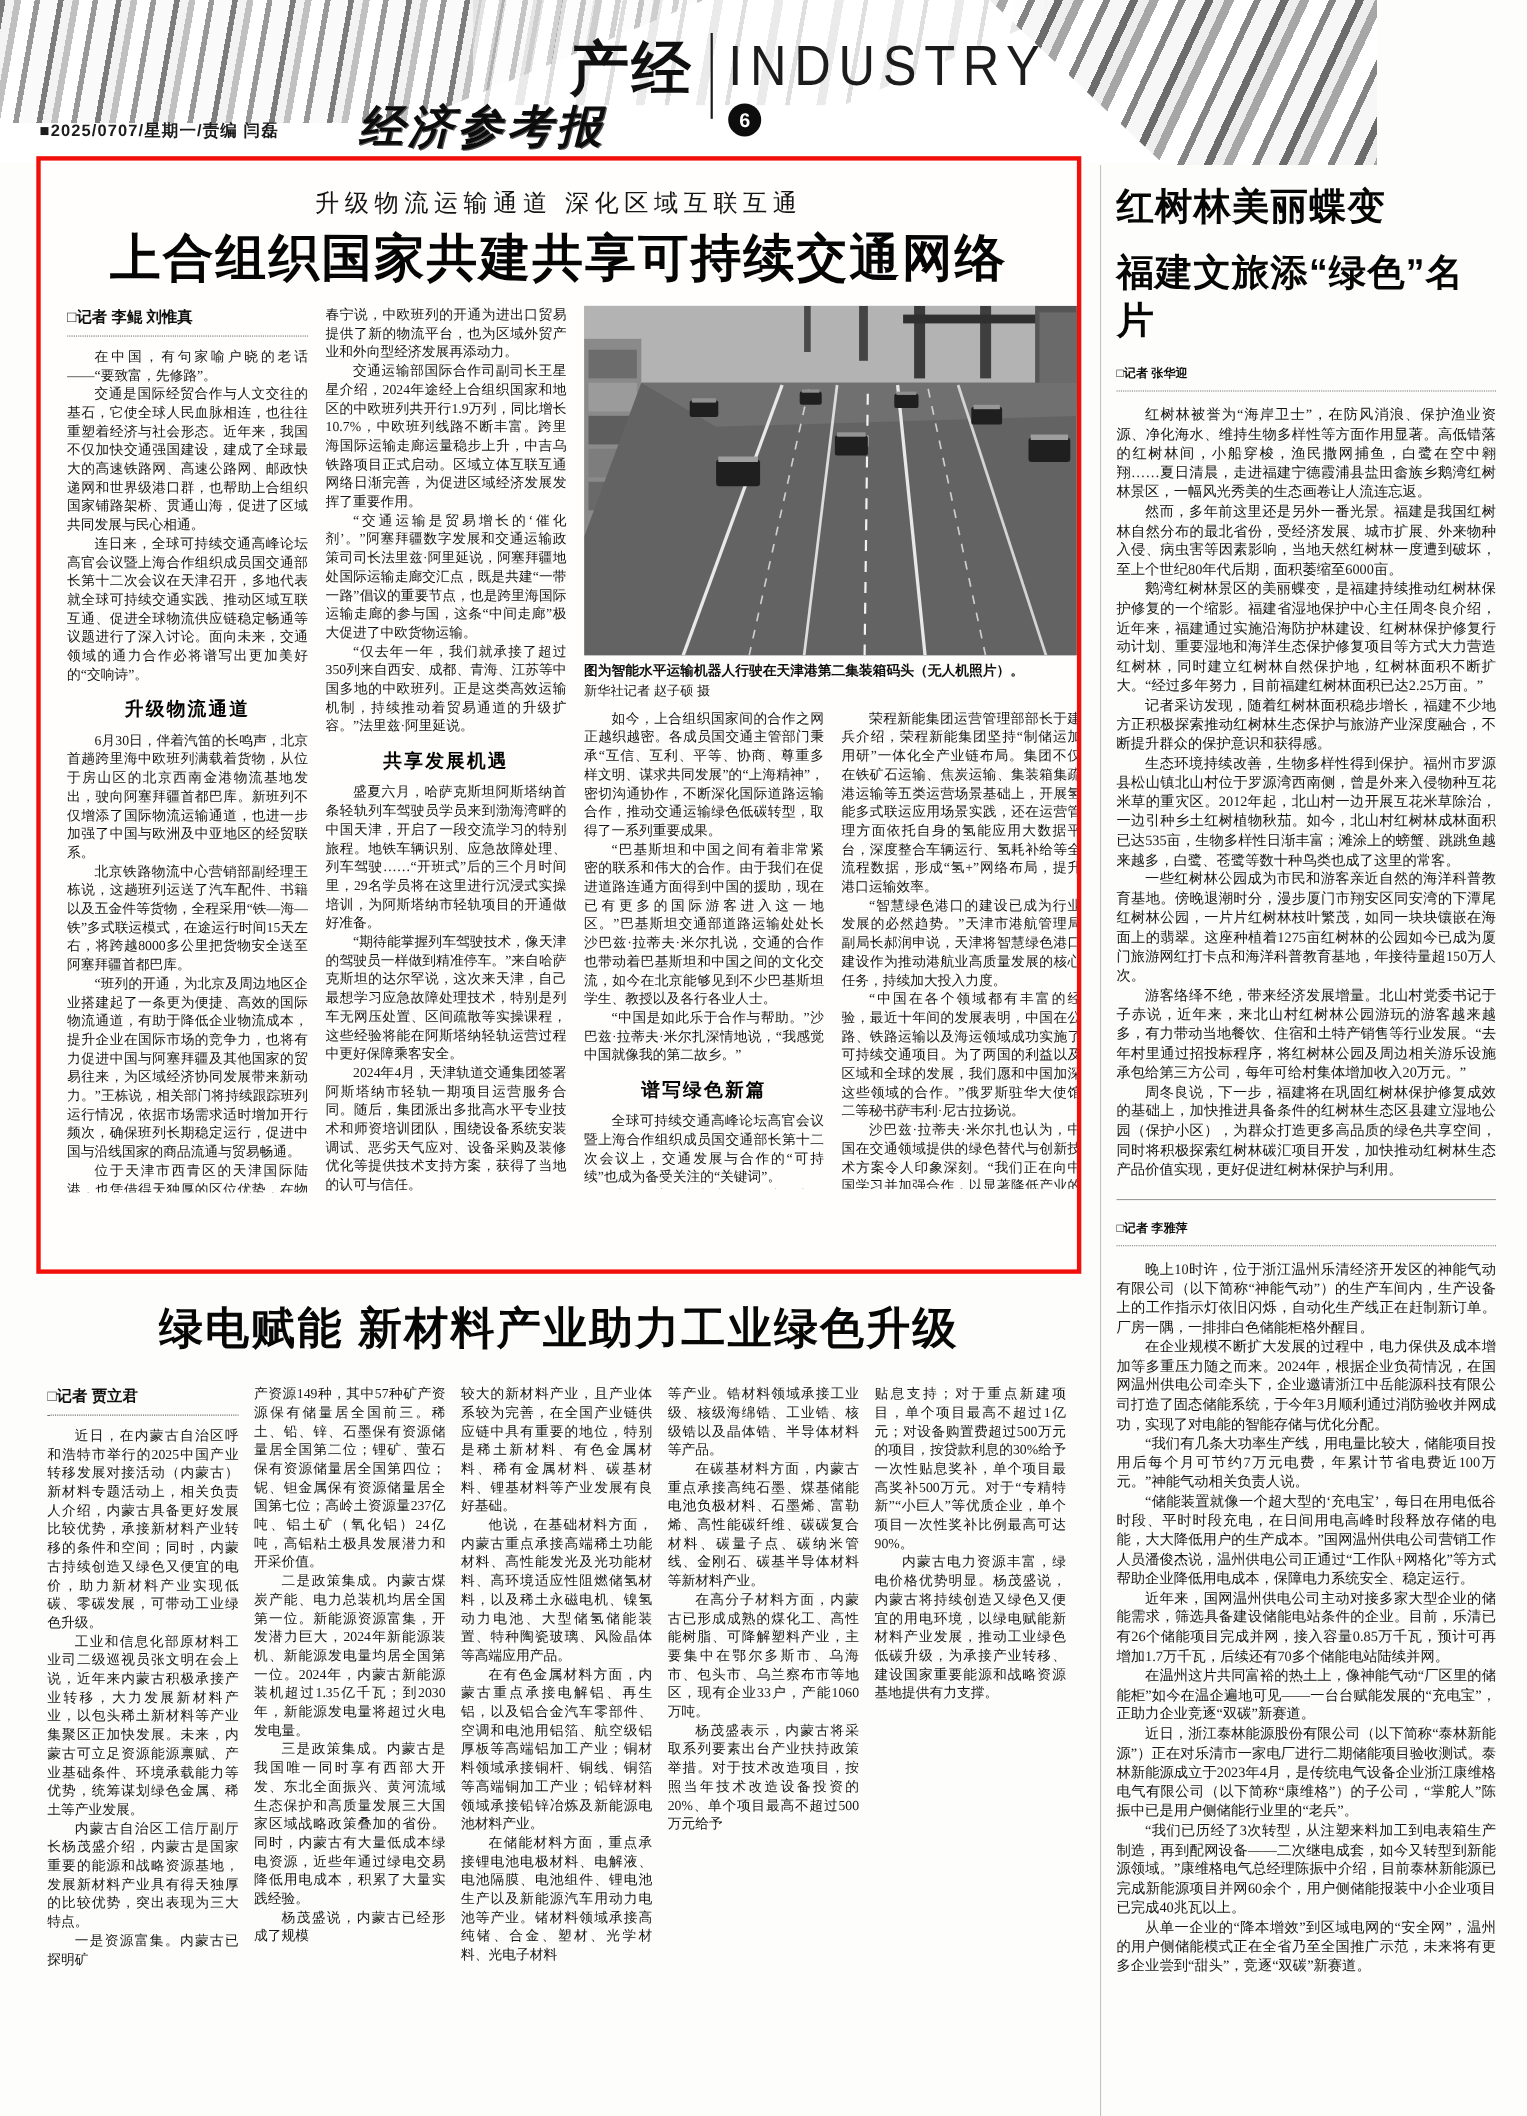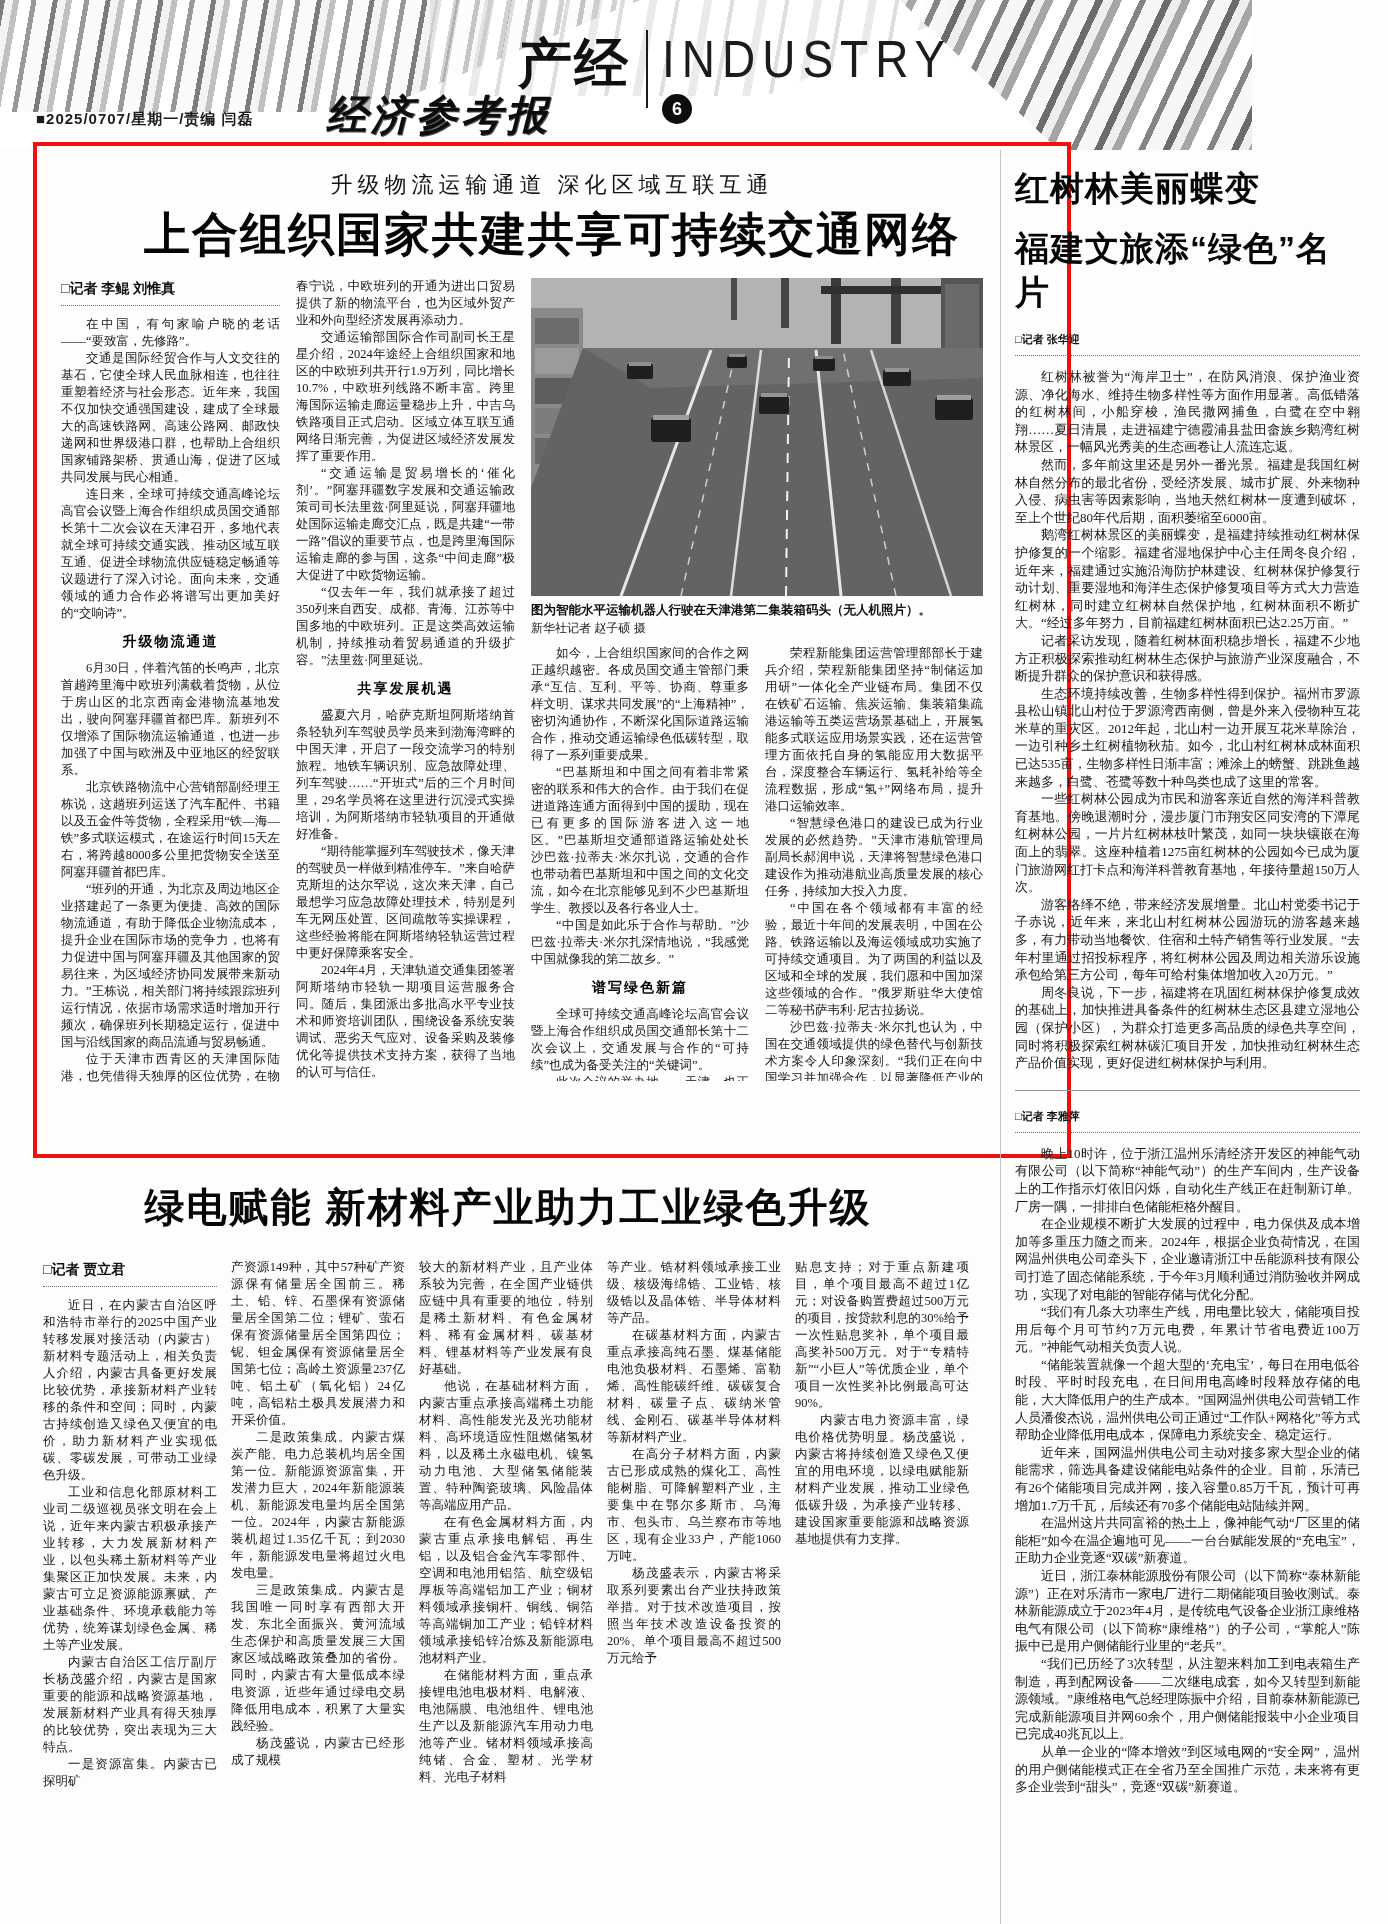--- a/index.html
+++ b/index.html
@@ -33,36 +33,36 @@
   .section-cn{font-family:"Liberation Sans","DejaVu Sans",sans-serif;font-weight:900;font-size:54px;line-height:66px;letter-spacing:2px;color:#101010;}
   .section-divider{width:2px;height:78px;background:#1a1a1a;margin:0 14px 0 16px;}
   .section-en-wrap{display:flex;flex-direction:column;}
   .section-en{font-family:"Liberation Sans","DejaVu Sans",sans-serif;font-weight:300;font-size:46px;line-height:52px;letter-spacing:7px;color:#1c1c1c;transform:scaleY(1.12);transform-origin:top left;}
   .page-badge{margin-top:12px;width:30px;height:30px;border-radius:50%;background:#0d0d0d;color:#fff;
     font-family:"Liberation Sans","DejaVu Sans",sans-serif;font-weight:700;font-size:18px;
     display:flex;align-items:center;justify-content:center;}
   .dateline{position:absolute;left:36px;top:110px;font-family:"Liberation Sans","DejaVu Sans",sans-serif;font-weight:700;font-size:15px;color:#1b1b1b;letter-spacing:1px;}
   .masthead{position:absolute;left:326px;top:88px;font-size:41px;font-weight:900;font-style:italic;letter-spacing:4px;color:#0c0c0c;text-shadow:1px 1px 0 #555;}
   
-  .red-box{position:absolute;left:33px;top:142px;width:1038px;height:1016px;border:4px solid #f2100c;background:#fffefd;box-sizing:border-box;overflow:hidden;}
+  .red-box{position:absolute;left:33px;top:142px;width:950px;height:1016px;border:4px solid #f2100c;background:#fffefd;box-sizing:border-box;overflow:hidden;}
   .kicker{margin-top:24px;text-align:center;font-family:"Liberation Sans","DejaVu Sans",sans-serif;font-size:22px;letter-spacing:5px;color:#151515;}
   .main-headline{margin-top:6px;text-align:center;font-family:"Liberation Sans","DejaVu Sans",sans-serif;font-weight:900;font-size:46px;letter-spacing:2px;color:#050505;line-height:56px;}
   .article-body{display:flex;gap:16px;padding:16px 14px 0 24px;height:806px;overflow:hidden;box-sizing:content-box;}
   .news-col{width:219px;flex:none;overflow:hidden;}
   .right-wrap{width:452px;flex:none;display:flex;flex-direction:column;}
   .photo-frame{width:452px;height:318px;flex:none;overflow:hidden;background:#b9b9b9;}
   .photo-caption{font-family:"Liberation Sans","DejaVu Sans",sans-serif;font-weight:700;font-size:12.5px;line-height:17px;margin-top:6px;color:#101010;}
   .photo-credit{font-family:"Liberation Sans","DejaVu Sans",sans-serif;font-size:12px;color:#222;margin-top:1px;}
   .right-cols{display:flex;gap:16px;margin-top:8px;height:436px;overflow:hidden;}
   .right-cols .news-col{width:218px;}
   .byline{font-family:"Liberation Sans","DejaVu Sans",sans-serif;font-weight:700;font-size:14px;color:#101010;
     padding:2px 0 7px 0;border-bottom:1px dotted #6f6f6f;margin-bottom:10px;}
   .para{font-size:12.5px;line-height:17px;text-align:justify;margin:0;text-indent:2em;color:#161616;}
   .para.cont{text-indent:0;}
-  .subhead{font-family:"Liberation Sans","DejaVu Sans",sans-serif;font-weight:900;font-size:14px;text-align:center;margin:11px 0 9px 0;color:#050505;letter-spacing:2px;}
+  .subhead{font-family:"Liberation Sans","DejaVu Sans",sans-serif;font-weight:900;font-size:17px;text-align:center;margin:11px 0 9px 0;color:#050505;letter-spacing:2px;}
   
   .bottom-section{position:absolute;left:33px;top:1168px;width:950px;height:756px;overflow:hidden;}
   .bottom-headline{text-align:center;font-family:"Liberation Sans","DejaVu Sans",sans-serif;font-weight:900;font-size:40px;letter-spacing:2px;color:#070707;margin-top:12px;}
   .bottom-cols{display:flex;gap:14px;margin-top:24px;padding:0 10px;height:650px;overflow:hidden;}
   .bottom-cols .news-col{width:174px;}
   
   .sidebar{position:absolute;left:1000px;top:150px;width:360px;height:1774px;overflow:hidden;border-left:1px solid #c3c3c3;padding-left:14px;box-sizing:border-box;}
   .side-headline{font-family:"Liberation Sans","DejaVu Sans",sans-serif;font-weight:900;font-size:34px;line-height:44px;color:#060606;margin-top:16px;letter-spacing:1px;}
   .side-byline{font-family:Liberation Sans, sans-serif;font-weight:700;font-size:11px;color:#101010;margin-top:18px;padding-bottom:8px;border-bottom:1px dotted #6f6f6f;}
   .side-paras{margin-top:12px;}

